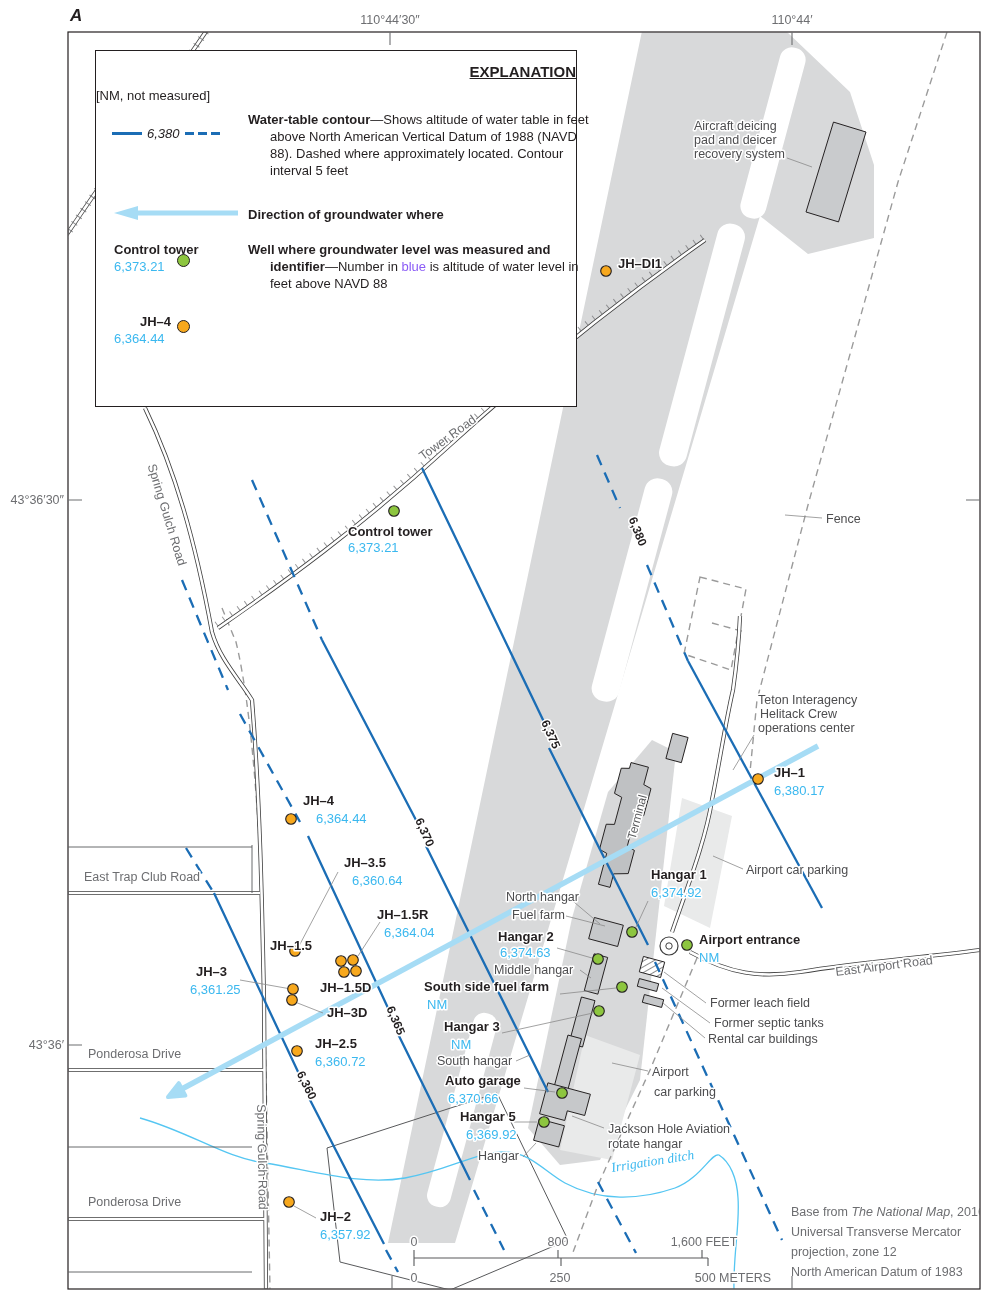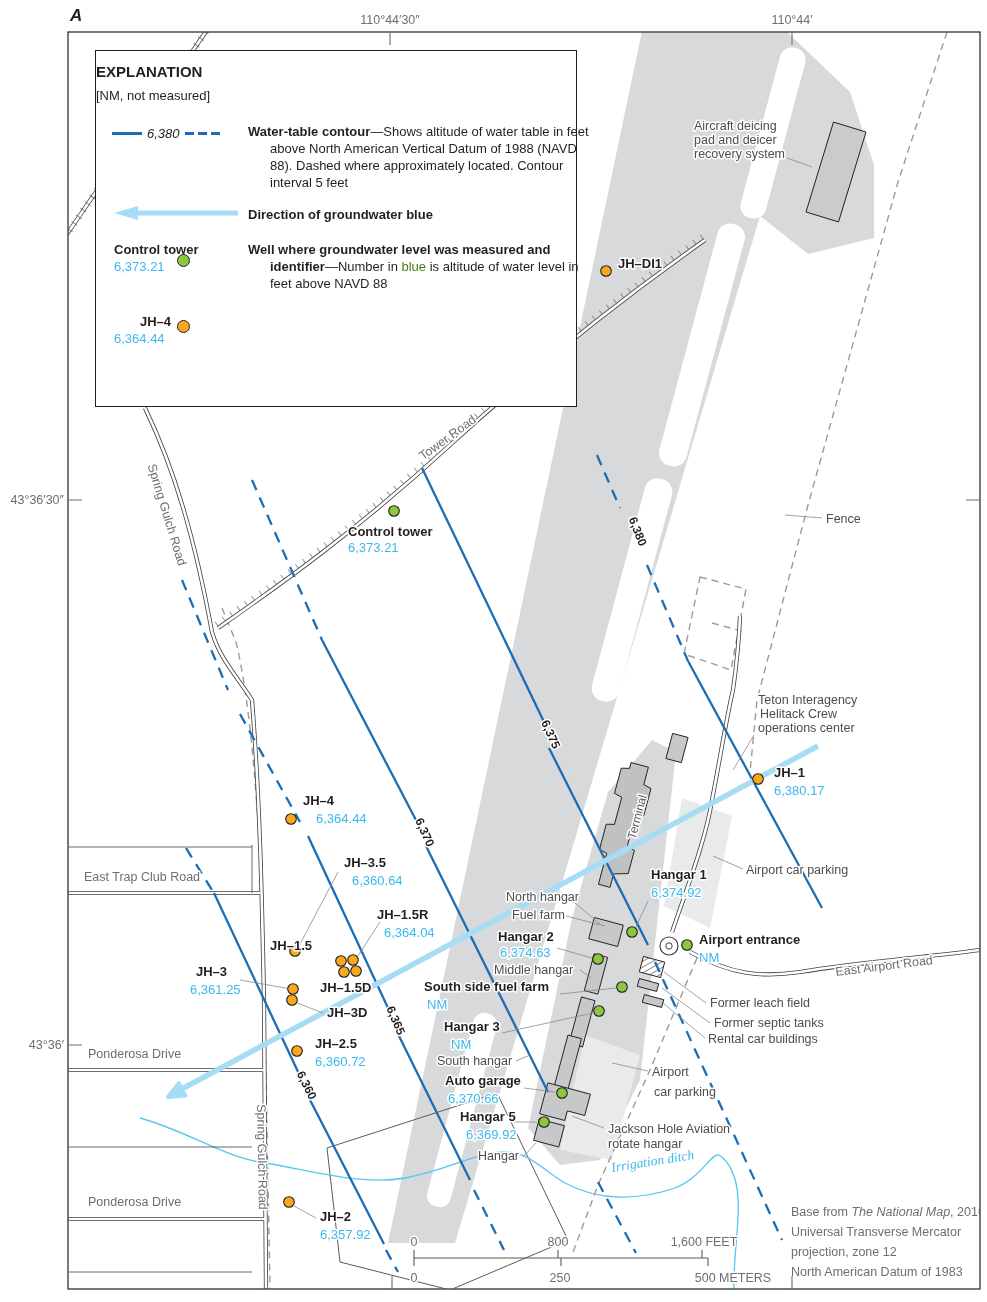--- a/index.html
+++ b/index.html
@@ -14,34 +14,34 @@
   .t-road{fill:#6d6e71;}
   .t-contour{font-weight:bold;font-size:12px;fill:#231f20;}
   .t-grat{fill:#6d6e71;}
   .t-scale{fill:#6d6e71;}
   .t-credit{fill:#6d6e71;}
   .t-ditch{font-family:"Liberation Serif",serif;font-style:italic;font-size:13.5px;fill:#3bb8ef;}
   .t-terminal{fill:#58595b;font-size:12px;}
   
   #explan{position:absolute;left:95px;top:50px;width:480px;height:355px;background:#fff;
           border:1.3px solid #231f20;font-size:13px;line-height:17px;}
-  .ex-title{position:absolute;top:12px;left:0;width:100%;text-align:left;font-weight:bold;font-size:15px;}
+  .ex-title{position:absolute;top:12px;left:0;width:100%;text-align:right;font-weight:bold;font-size:15px;text-decoration:underline;}
   .ex-note{position:absolute;top:36px;left:0;width:100%;}
   .ex-txt{position:absolute;left:152px;width:322px;padding-left:22px;text-indent:-22px;}
   .ex-sym1{position:absolute;left:16px;top:74px;width:132px;display:flex;align-items:center;}
   .seg{height:2.6px;background:#1b6db5;display:inline-block;}
   .c-lbl{font-style:italic;font-size:13px;margin:0 5px;}
   .ex-arrow{position:absolute;left:16px;top:155px;width:130px;height:14px;}
   .ex-well{position:absolute;width:134px;}
   .ex-well .nm{font-weight:bold;}
   .ex-well .vl{color:#3bb8ef;}
   .dot{position:absolute;width:11px;height:11px;border-radius:50%;border:1.2px solid #231f20;}
   .dot.green{background:#8dc63f;}
   .dot.orange{background:#f7a81d;}
-  .blue-word{color:#4d7c0f;}
+  .blue-word{color:#8b5cf6;}
   b{font-weight:bold;}
   #panelA{position:absolute;left:70px;top:6px;font-weight:bold;font-style:italic;font-size:17px;}
 </style>
 </head>
 <body>
 
 <div id="fig">
 
 <div id="panelA">A</div>
 
@@ -297,29 +297,29 @@
   <div class="ex-title">EXPLANATION</div>
   <div class="ex-note">[NM, not measured]</div>
 
   <div class="ex-sym1">
     <span class="seg" style="width:30px"></span>
     <span class="c-lbl">6,380</span>
     <span class="seg" style="width:9px;margin-right:4px"></span>
     <span class="seg" style="width:9px;margin-right:4px"></span>
     <span class="seg" style="width:9px"></span>
   </div>
-  <div class="ex-txt" style="top:72px"><b>Water-table contour</b><span>—Shows altitude of water table in feet above North American Vertical Datum of 1988 (NAVD 88). Dashed where approximately located. Contour interval 5 feet</span></div>
+  <div class="ex-txt" style="top:60px"><b>Water-table contour</b><span>—Shows altitude of water table in feet above North American Vertical Datum of 1988 (NAVD 88). Dashed where approximately located. Contour interval 5 feet</span></div>
 
   <div class="ex-arrow">
     <svg width="130" height="14" viewBox="0 0 130 14">
       <line x1="24" y1="7" x2="126" y2="7" stroke="#a6dcf5" stroke-width="5"></line>
       <polygon points="2,7 26,0 26,14" fill="#a6dcf5"></polygon>
     </svg>
   </div>
-  <div class="ex-txt" style="top:155px;font-weight:bold">Direction of groundwater blue</div>
+  <div class="ex-txt" style="top:155px;font-weight:bold">Direction of groundwater where</div>
 
   <div class="ex-well" style="left:18px;top:190px">
     <div class="nm">Control tower</div>
     <div class="vl">6,373.21</div>
     <span class="dot green" style="left:63px;top:13px"></span>
   </div>
   <div class="ex-txt" style="top:190px"><b>Well where groundwater level was measured and identifier</b><span>—Number in </span><span class="blue-word">blue</span><span> is altitude of water level in feet above NAVD 88</span></div>
 
   <div class="ex-well" style="left:18px;top:262px">
     <div class="nm" style="padding-left:26px">JH–4</div>

